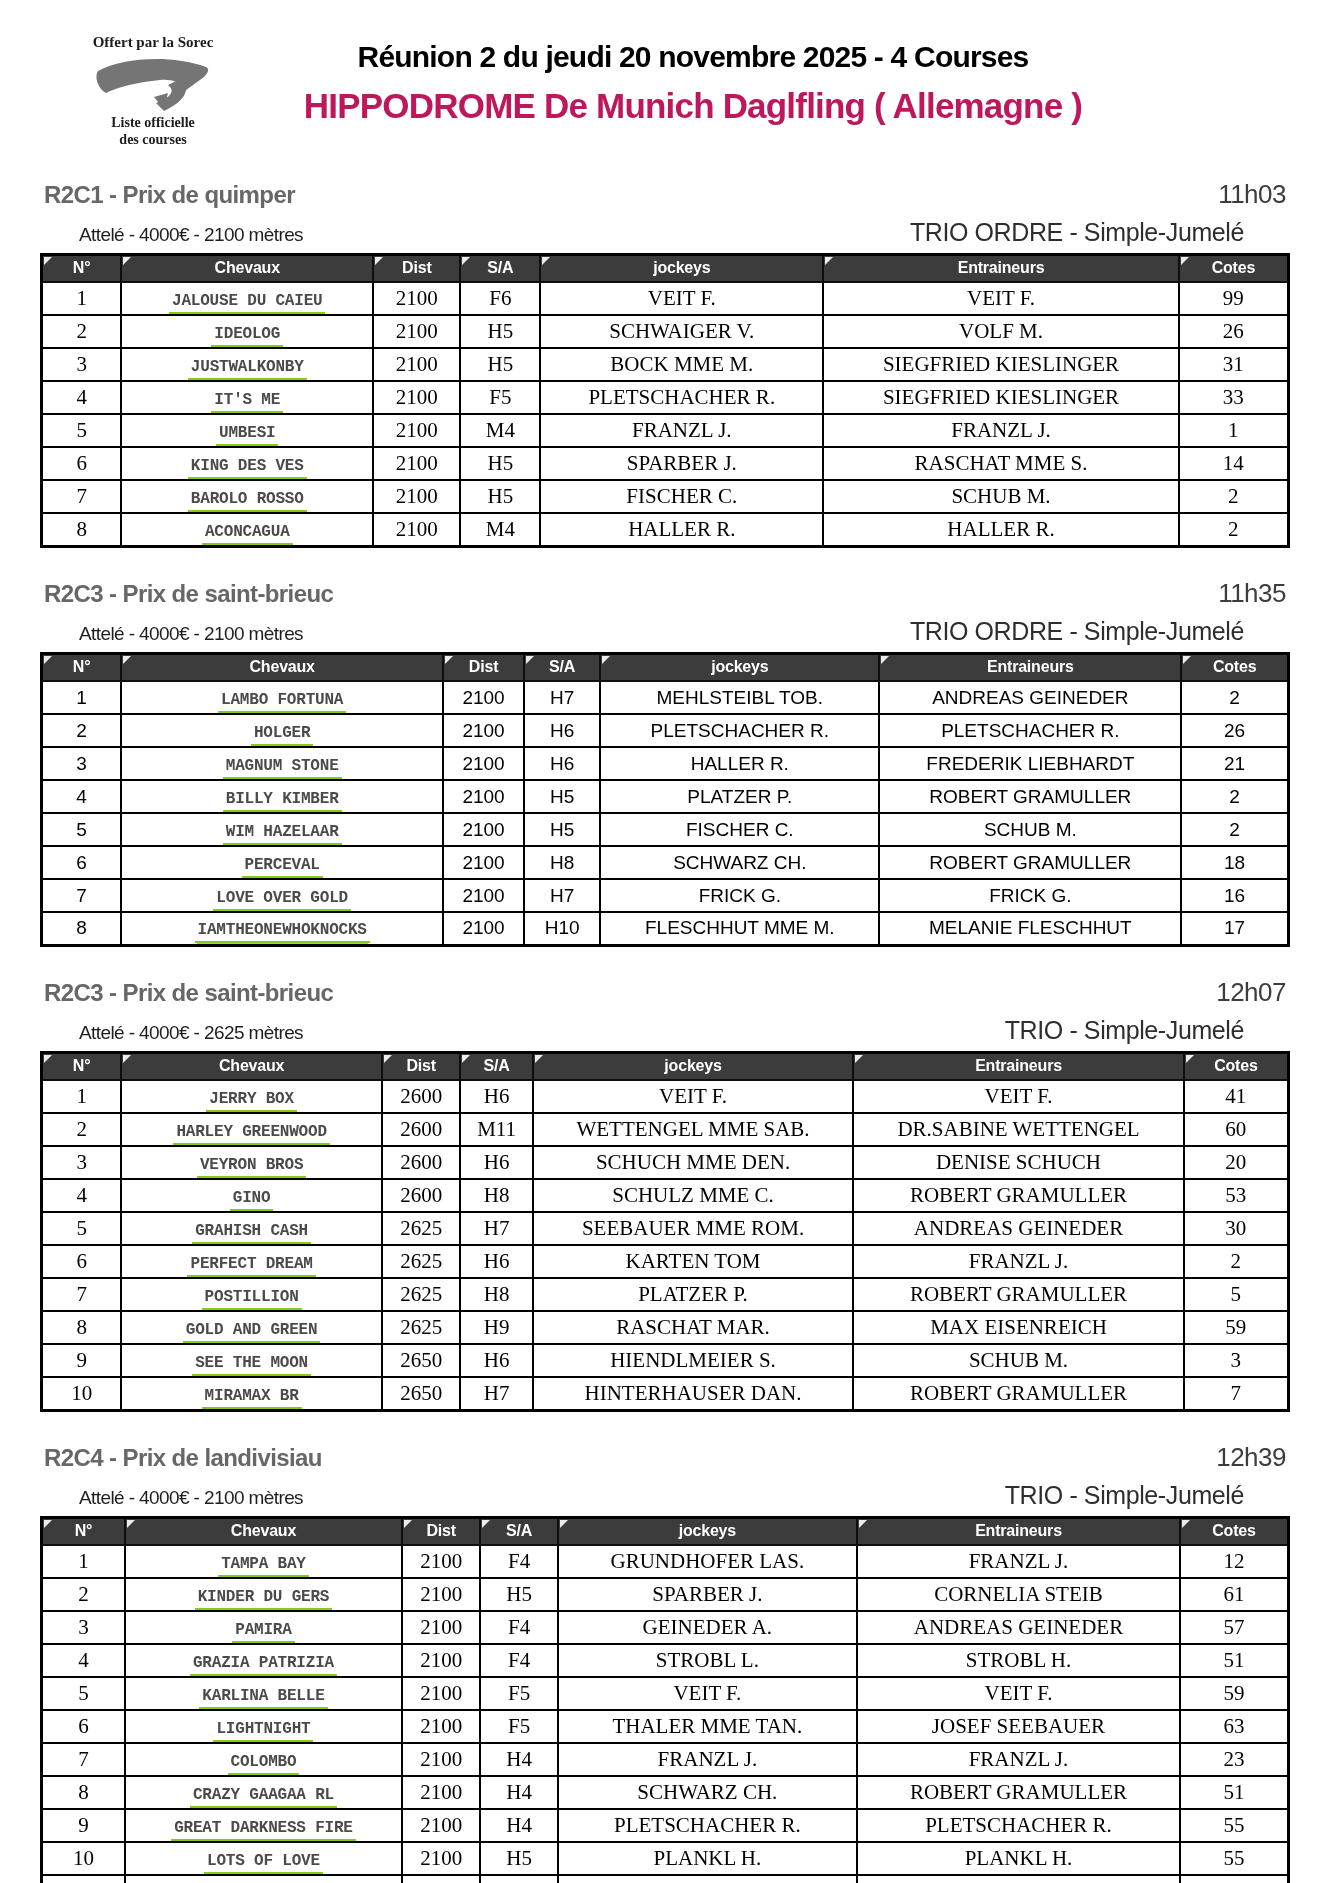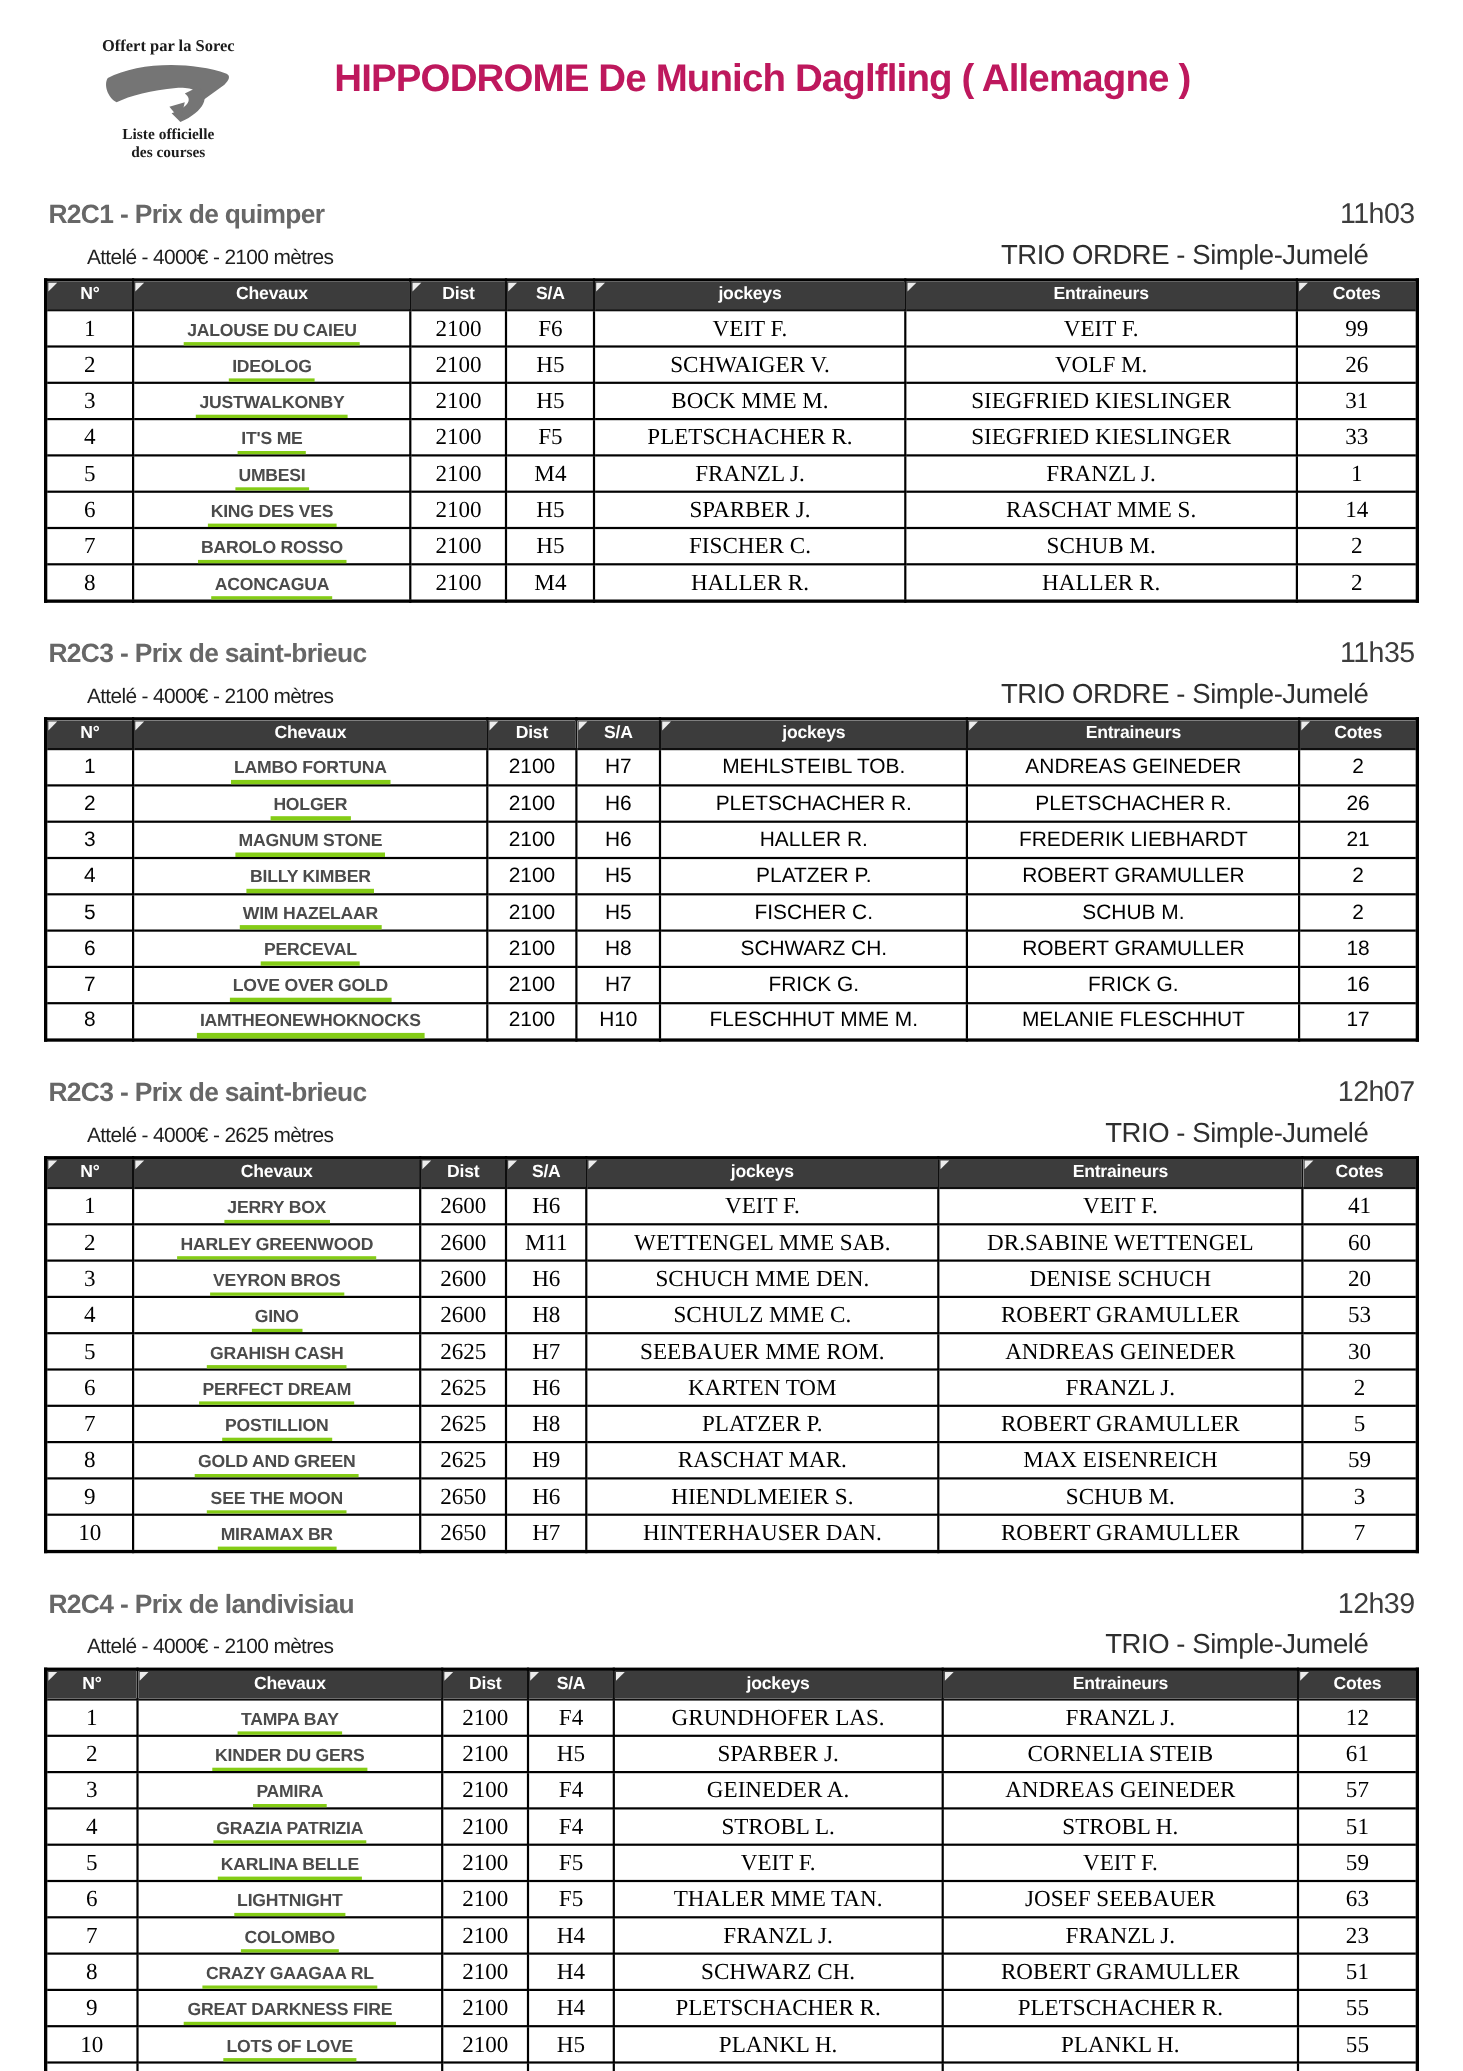--- a/index.html
+++ b/index.html
@@ -45,24 +45,24 @@
   }
   td {
     border: 2px solid #000; text-align: center; vertical-align: middle;
     height: 33px; font-size: 21px; color: #000;
     overflow: hidden; white-space: nowrap;
   }
   table.serif-body td { font-family: "Liberation Serif", serif; }
   table.sans-body  td { font-family: "Liberation Sans", sans-serif; font-size: 19px; }
   td.odds { font-family: "Liberation Serif", serif; font-size: 21px; }
   .horse {
-    font-family: Liberation Sans, sans-serif;
+    font-family: Liberation Mono, monospace;
     font-size: 16px; font-weight: bold; color: #4b4b4b;
     letter-spacing: -0.2px;
-    border-bottom: 6px solid #84cc16;
+    border-bottom: 2px solid #84cc16;
     box-shadow: 0 4px 0 -2px #b5b5b5;
     padding: 0 3px 2px;
   }
 </style>
 </head>
 <body>
 
 <header class="page-header">
   <div class="logo-box">
     <div class="logo-top">Offert par la Sorec</div>
@@ -70,20 +70,21 @@
       <path d="M4 18 C30 4 78 2 112 14 C116 16 114 20 110 24 L88 40 C90 30 80 26 66 27 C44 29 24 34 12 40 C4 36 0 24 4 18 Z" fill="#757575"></path>
       <path d="M86 26 C98 34 92 48 70 58 L62 50 C76 45 82 38 74 32 Z" fill="#757575"></path>
       <path d="M60 44 L74 40 L70 56 Z" fill="#757575"></path>
     </svg>
     <div class="logo-bottom">
       <div>Liste officielle</div>
       <div>des courses</div>
     </div>
   </div>
   <div class="header-titles">
+    <div class="main-title">Réunion 2 du jeudi 20 novembre 2025 - 4 Courses</div>
     <div class="sub-title">HIPPODROME De Munich Daglfling  ( Allemagne )</div>
   </div>
 </header>
 
 <main id="races" class="races">
   <section class="race">
     <div class="race-head">
       <div class="race-title">R2C1 - Prix de quimper</div>
       <div class="race-time">11h03</div>
     </div>

